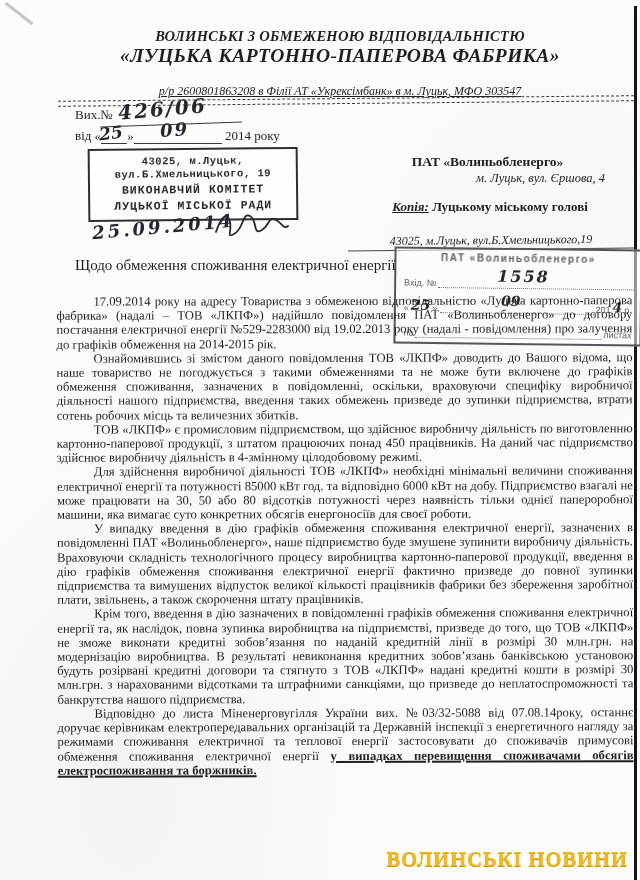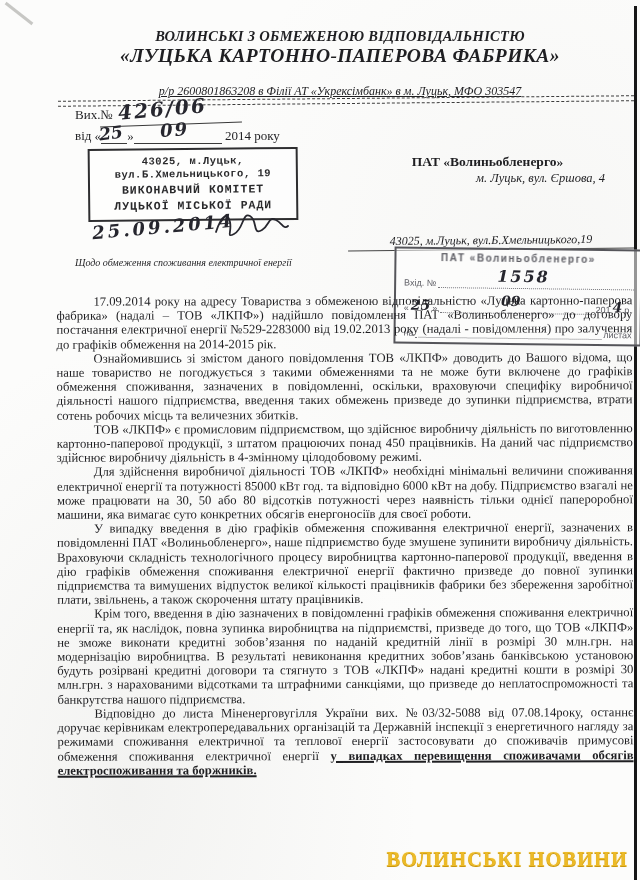--- a/index.html
+++ b/index.html
@@ -62,21 +62,21 @@
       color:#5d5d64; font-family:"Liberation Sans", sans-serif; transform:rotate(.7deg);
       background:rgba(255,255,255,.55); font-size:9px;}
   .sr-head{text-align:center; font-size:10px; letter-spacing:1.5px; font-weight:bold; filter:blur(.4px);}
   .sr-row{display:flex; align-items:flex-end; margin-top:3px;}
   .leader{flex:1; border-bottom:1.3px dotted #77777c; height:9px; position:relative;}
   .hand-in-num{position:absolute; left:30%; top:-12px; font-size:16px; font-weight:bold; letter-spacing:2px; color:#26262e;}
   .hand-sm{font-size:14px; font-weight:bold; color:#26262e;}
   .sr-label{white-space:nowrap; padding:0 2px;margin-top:12px;}
 
   
-  .subject{left:75px; top:257px; font-style:italic; font-size:10px;}
+  .subject{left:75px; top:257px; font-size:15px;}
   .body-text{left:57px; top:294px; width:576px; font-size:12.7px; line-height:14.2px;
       text-align:justify; transform:rotate(-.15deg);}
   .body-text p{margin:0; text-indent:37px;}
   .bold-u{font-weight:bold; text-decoration:underline; text-decoration-thickness:1.5px;}
 
   
   .watermark{right:12px; bottom:9px; font-family:Liberation Serif, serif; font-weight:800;
       font-size:20.5px; letter-spacing:1px; color:#ecba27;
       text-shadow:0 1px 0 #c9960f, 0 0 2px rgba(255,235,170,.8);}
 </style>
@@ -110,20 +110,23 @@
     <div class="sl-big">ВИКОНАВЧИЙ КОМІТЕТ</div>
     <div class="sl-big">ЛУЦЬКОЇ МІСЬКОЇ РАДИ</div>
   </div>
   <div class="abs hand stamp-left-date">25.09.2014</div>
   <svg class="abs sig" width="78" height="38" viewBox="0 0 78 38">
     <path d="M4 26 C10 8, 16 6, 18 16 C20 26, 14 32, 22 28 C32 23, 30 6, 38 10 C46 14, 40 30, 50 24 C58 19, 56 10, 64 14 C70 17, 72 24, 76 20" fill="none" stroke="#26262e" stroke-width="1.8" stroke-linecap="round"></path>
   </svg>
 
   <div class="abs addr-main">ПАТ «Волиньобленерго»</div>
   <div class="abs addr-main2">м. Луцьк, вул. Єршова, 4</div>
+  <div class="abs copy-line">
+    <span class="copy-label">Копія:</span><span> Луцькому міському голові</span>
+  </div>
   <div class="abs copy-addr">43025, м.Луцьк, вул.Б.Хмельницького,19</div>
 
   <div class="abs stamp-right">
     <div class="sr-head">ПАТ «Волиньобленерго»</div>
     <div class="sr-row">
       <span class="sr-label">Вхід. №</span>
       <span class="leader">
           <span class="hand-in-num hand">1558</span>
         </span>
     </div>

